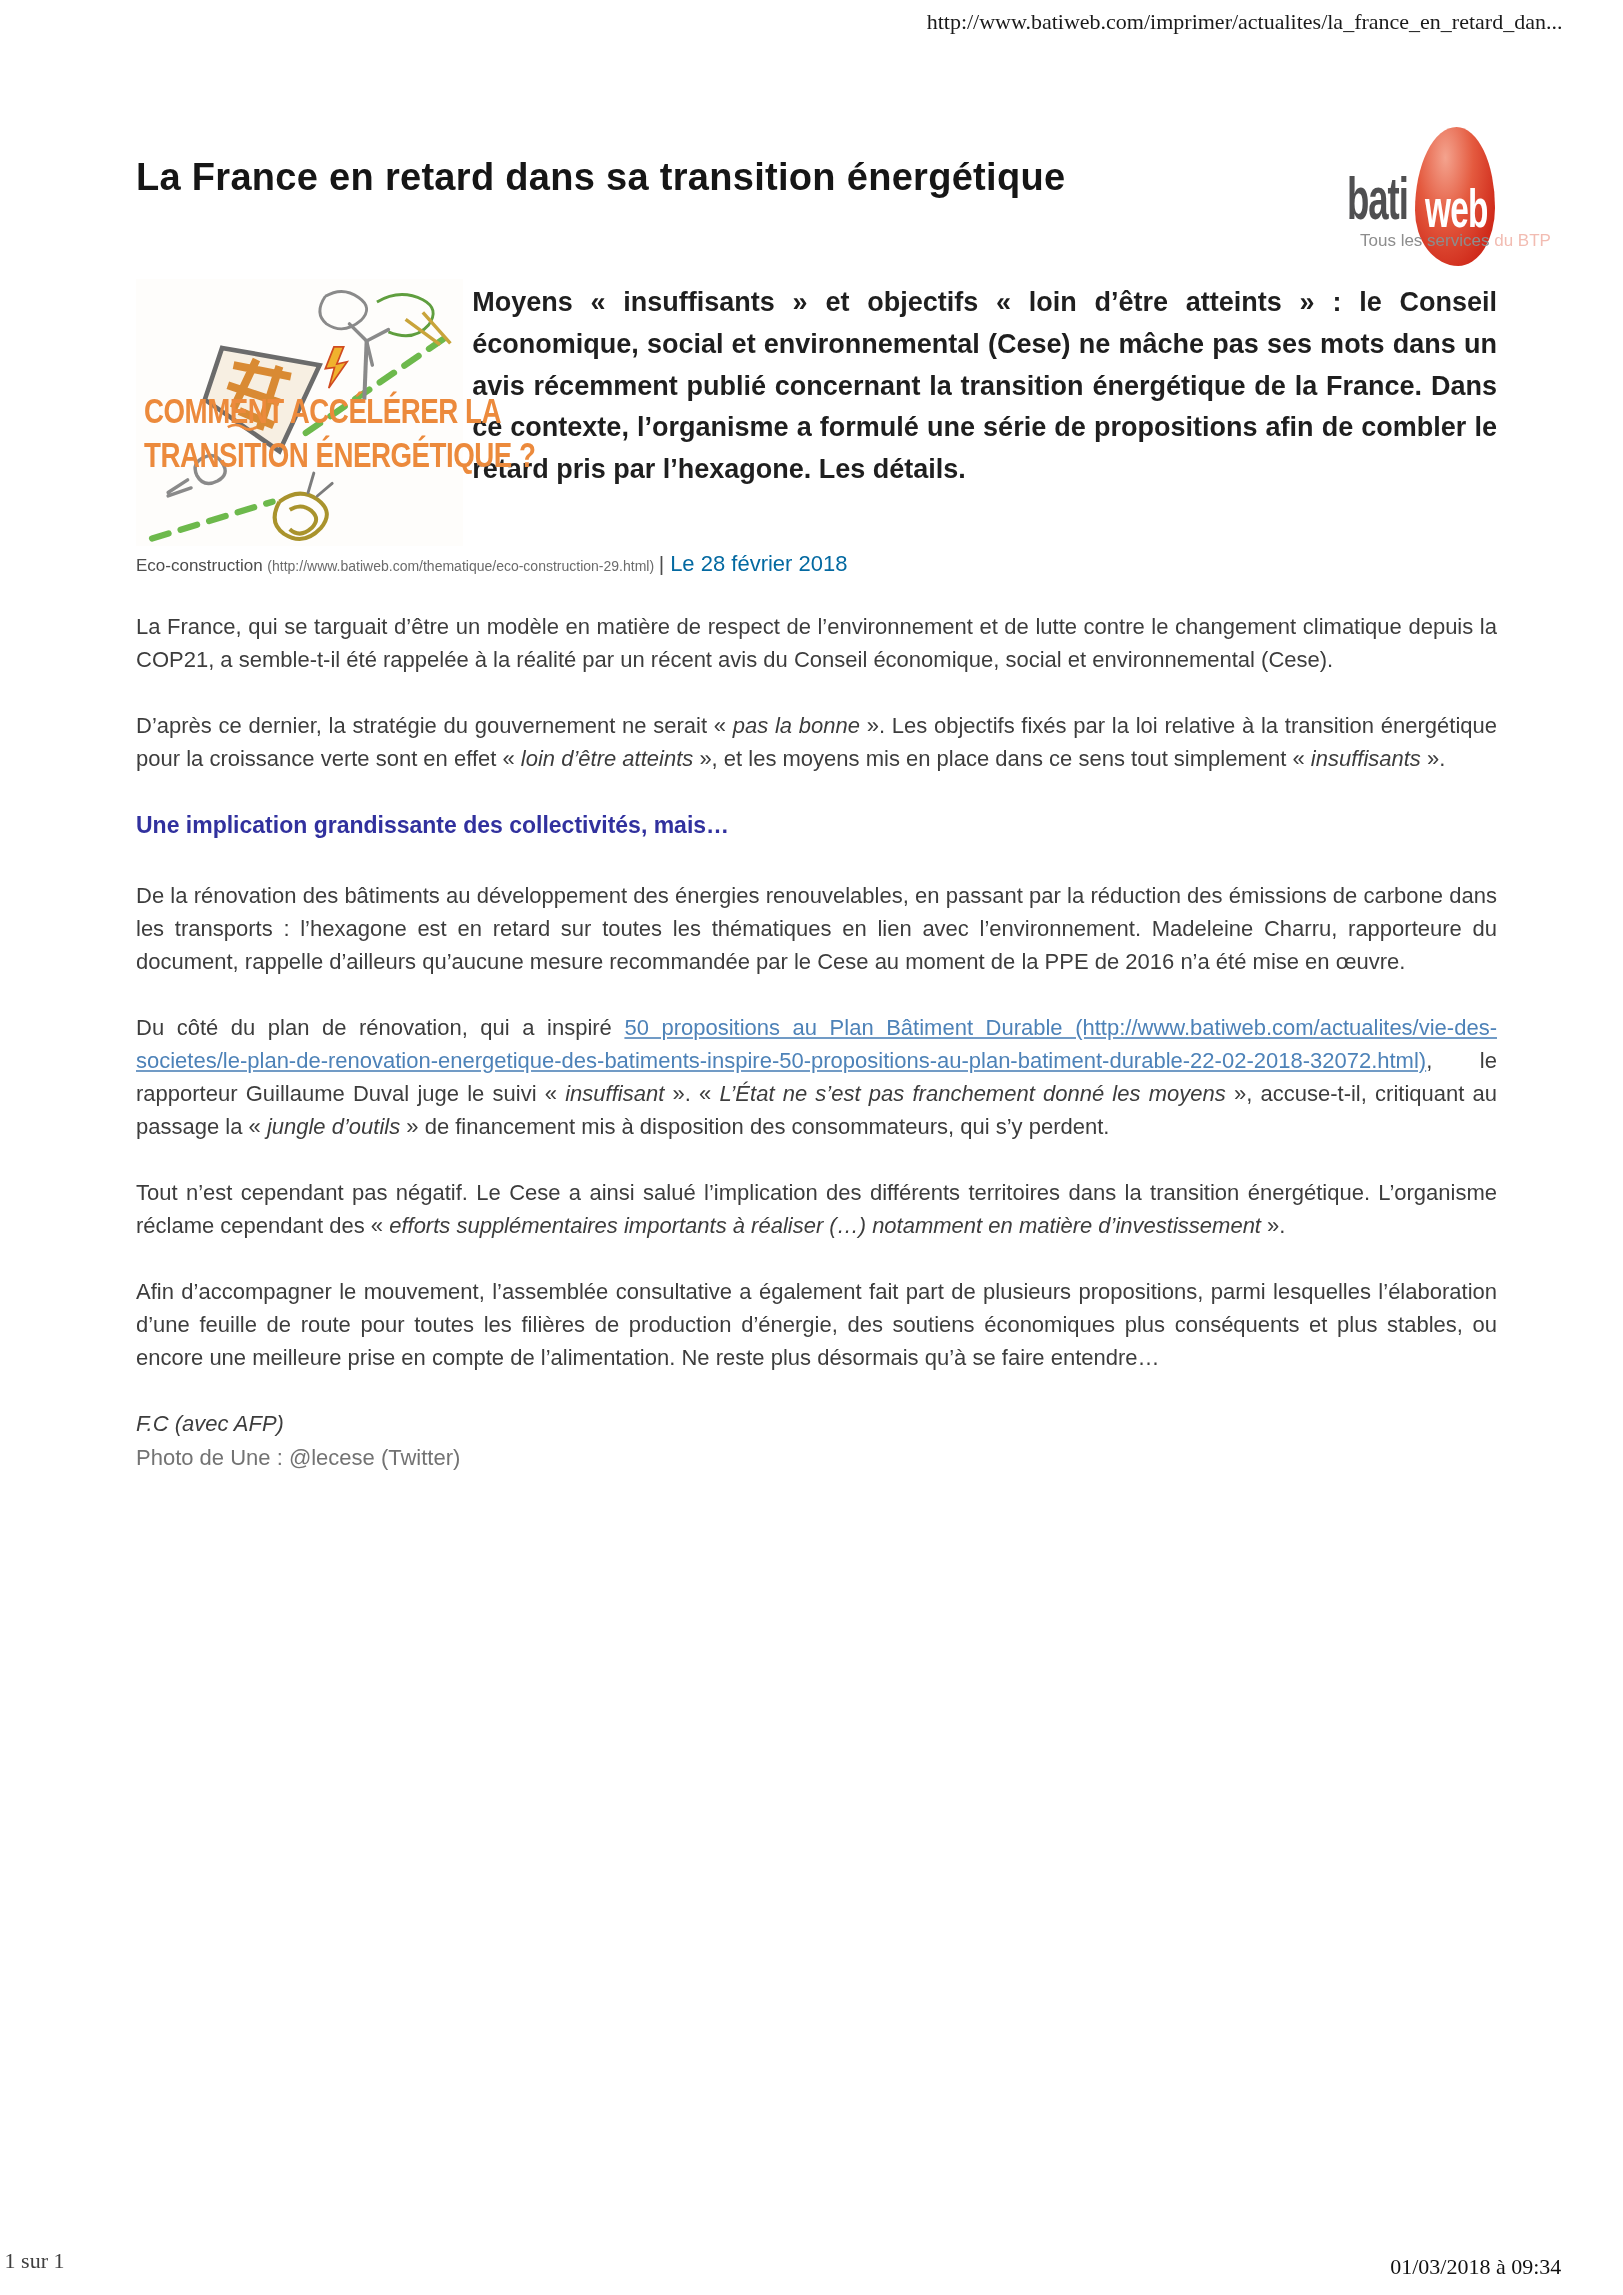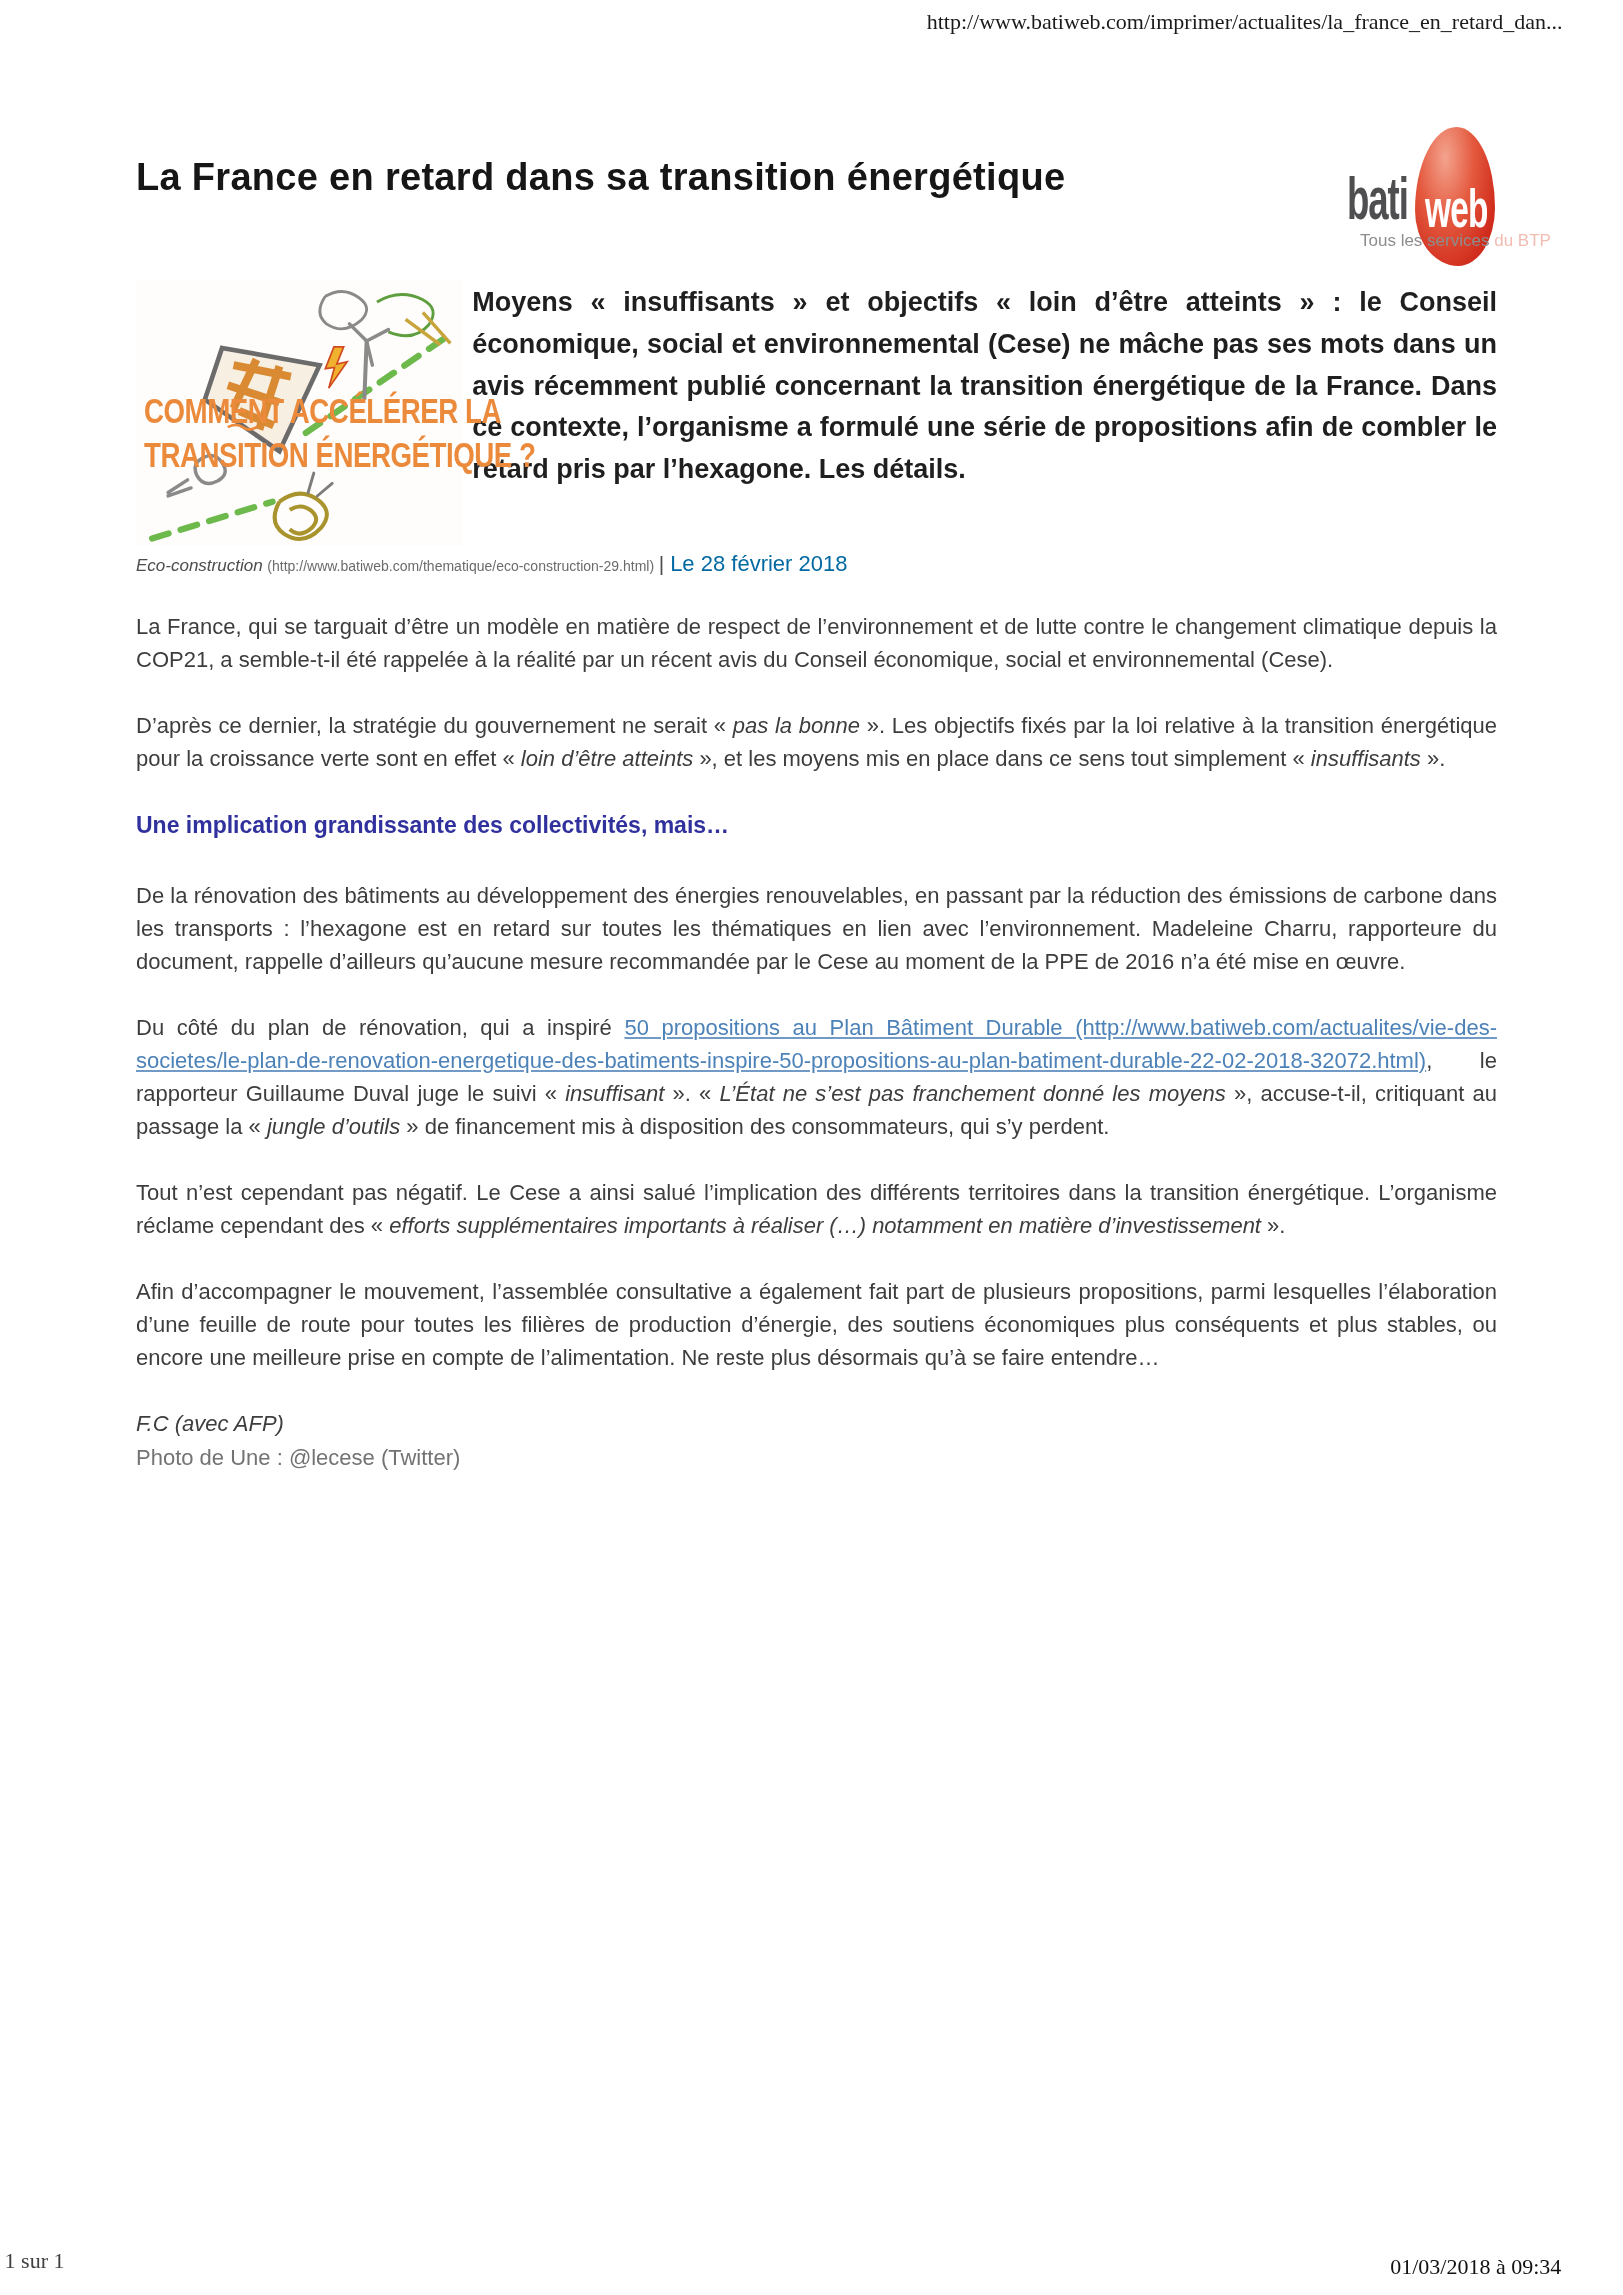--- a/index.html
+++ b/index.html
@@ -63,21 +63,21 @@
     letter-spacing:-0.6px; transform:scale(.84,1.06); transform-origin:left top;
     white-space:nowrap;
   }
 
   .intro {
     margin:3.4px 0 0 0; font-size:27px; line-height:1.54; font-weight:700;
     color:#1f1f1f; text-align:justify;
   }
 
   .meta { clear:both; margin:8px 0 0 0; color:#4f4f4f; font-size:17px; }
-  .meta-cat { font-size:17px; color:#4c4c4c;font-style:italic; }
+  .meta-cat { font-size:17px; color:#4c4c4c; }
   .meta-url { font-size:14px; color:#6b6b6b; }
   .meta-sep { font-size:21px; color:#4c4c4c; }
   .meta-date { font-size:22px; color:#0369a1;margin-top:20px; }
 
   .body-p {
     margin:33px 0 0 0; font-size:22px; line-height:1.5;
     color:#3d3d3d; text-align:justify;
   }
   .section-heading {
     margin:37px 0 0 0; font-size:23px; font-weight:700; color:#31319e;

